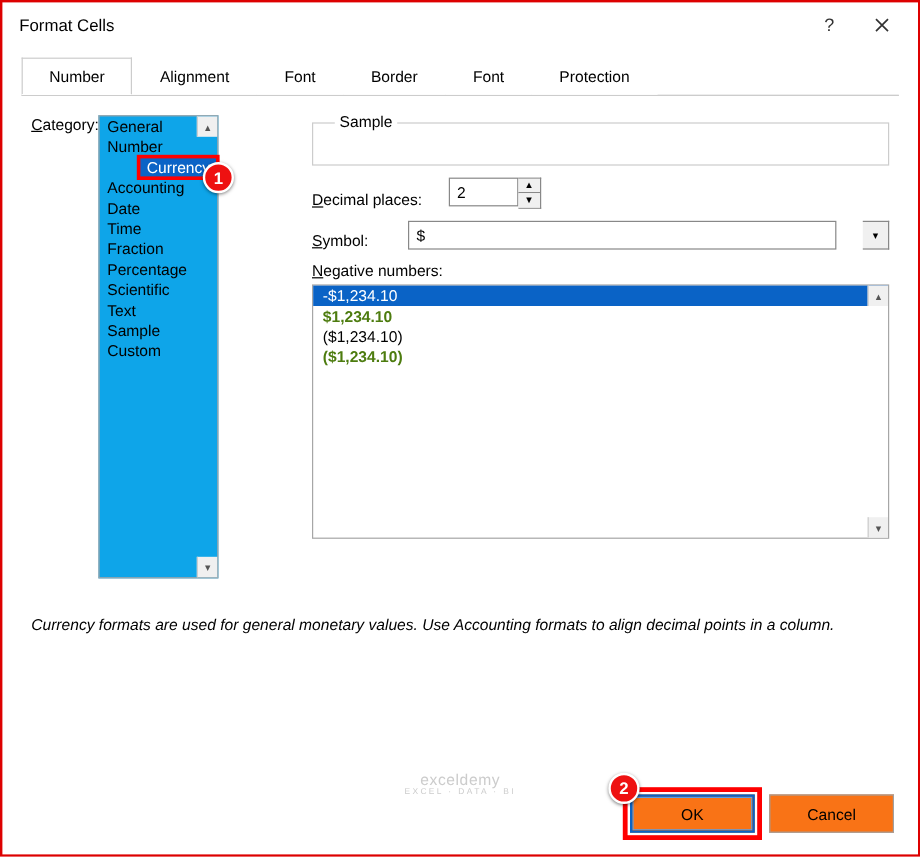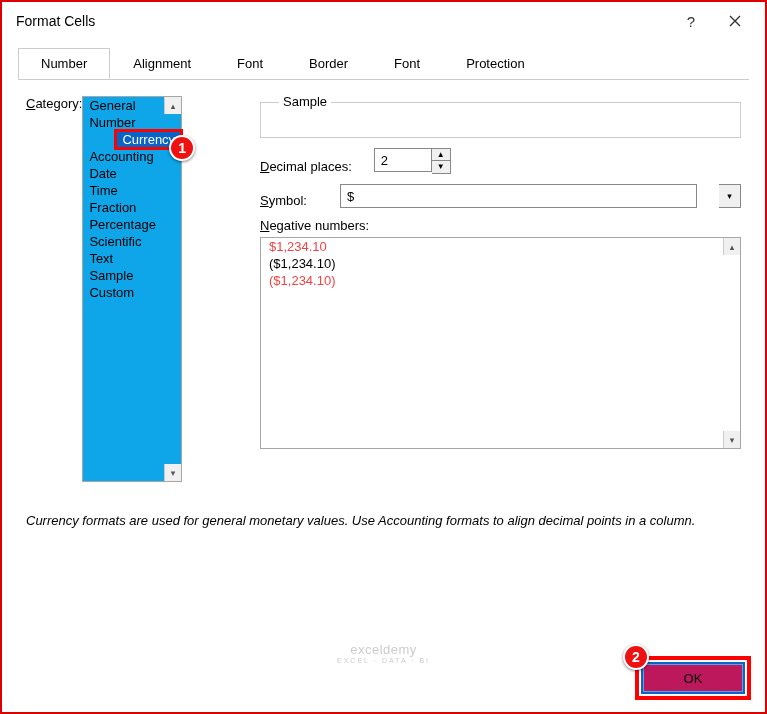--- a/index.html
+++ b/index.html
@@ -32,24 +32,24 @@
   .spinner-wrap { display: flex; }
   .spinner-input { width: 58px; height: 24px; border: 1px solid #888; padding: 2px 6px; }
   .spinner-btns { display: flex; flex-direction: column; border: 1px solid #888; border-left: none; }
   .spin { width: 18px; height: 12px; background: #f0f0f0; display:flex; align-items:center; justify-content:center; font-size:8px; cursor:pointer; line-height:1;}
   .spin:first-child { border-bottom: 1px solid #888; }
   .symbol-select { flex: 1; height: 24px; border: 1px solid #888; padding: 2px 6px; background: #fff; display:flex; align-items:center; }
   .sel-arrow { width: 22px; height: 24px; border: 1px solid #888; border-left: none; background: #f0f0f0; display:flex; align-items:center; justify-content:center; font-size:9px; cursor:pointer;}
   .neg-list { border: 1px solid #a6a6a6; height: 212px; background: #fff; position: relative; }
   .neg-item { padding: 1px 8px; cursor: pointer; }
   .neg-item.selected { background: #0a63c6; color: #fff; }
-  .neg-item.red { color: #ef4444; }
+  .neg-item.red { color: #4d7c0f; font-weight: bold; }
   .desc { margin: 20px 24px; max-width: 700px; line-height: 1.4; font-style: italic; }
   .buttons { position: absolute; bottom: 18px; right: 20px; display: flex; gap: 12px; }
-  .btn { width: 104px; height: 32px; border: 1px solid #a0a0a0; background: #be185d; display:flex; align-items:center; justify-content:center; cursor:pointer;text-align:center; }
+  .btn { width: 104px; height: 32px; border: 1px solid #a0a0a0; background: #f97316; display:flex; align-items:center; justify-content:center; cursor:pointer;text-align:center; }
   .btn-ok-wrap { position: relative; outline: 4px solid #f00; outline-offset: 2px; }
   .btn-ok { border: 2px solid #0a63c6; box-shadow: 0 0 0 1px #5ba0e8 inset; }
   .callout { width: 26px; height: 26px; border-radius: 50%; background: #e11; color:#fff; display:flex; align-items:center; justify-content:center; font-weight:bold; border: 2px solid #fff; box-shadow: 0 1px 3px rgba(0,0,0,.5); position: absolute; font-size: 14px; }
   .watermark { position: absolute; left: 50%; bottom: 48px; transform: translateX(-50%); color: #ccc; font-size: 11px; text-align: center; pointer-events:none; letter-spacing: 0.5px; margin-top: 48px;}
   .watermark .sub { font-size: 7px; letter-spacing: 2px; }
 </style>
 </head>
 <body>
 
 <div class="dialog">
@@ -113,20 +113,21 @@
 
       <div class="row">
         <label style="width:58px"><span class="underline">S</span>ymbol:</label>
         <div class="symbol-select">$</div>
         <div class="sel-arrow">▾</div>
       </div>
 
       <div>
         <label><span class="underline">N</span>egative numbers:</label>
         <div class="neg-list" style="margin-top:4px;">
+          <div class="neg-item selected">-$1,234.10</div>
           <div class="neg-item red">$1,234.10</div>
           <div class="neg-item">($1,234.10)</div>
           <div class="neg-item red">($1,234.10)</div>
           <div class="scroll-up">▴</div>
           <div class="scroll-down">▾</div>
         </div>
       </div>
     </div>
   </div>
 
@@ -135,15 +136,16 @@
   <div class="watermark">
     <div>exceldemy</div>
     <div class="sub">EXCEL · DATA · BI</div>
   </div>
 
   <div class="buttons">
     <div class="btn-ok-wrap" style="position:relative;">
       <div class="callout" style="left:-18px; top:-18px;">2</div>
       <div class="btn btn-ok">OK</div>
     </div>
+    <div class="btn">Cancel</div>
   </div>
 
 </div>
 
 </body></html>

